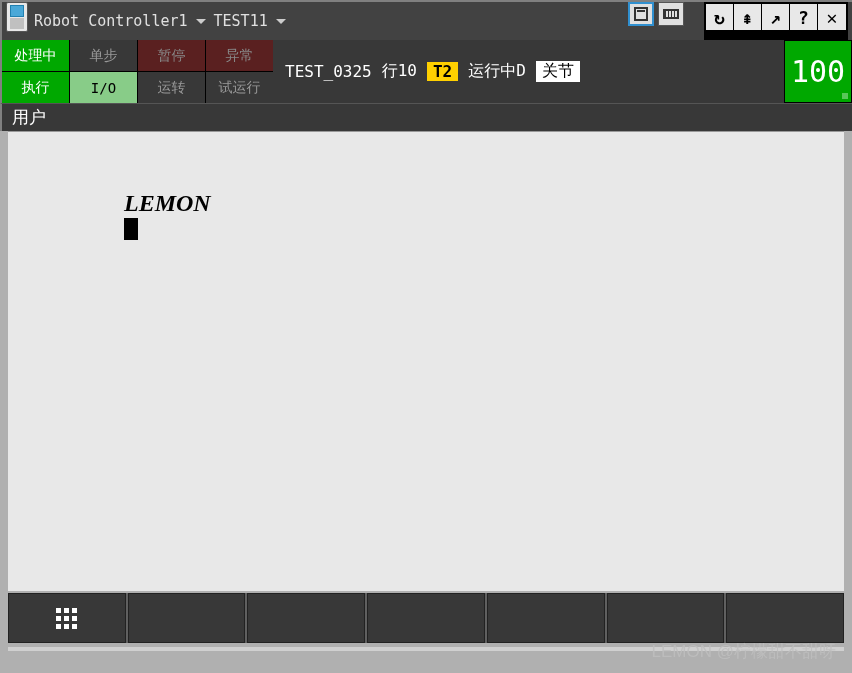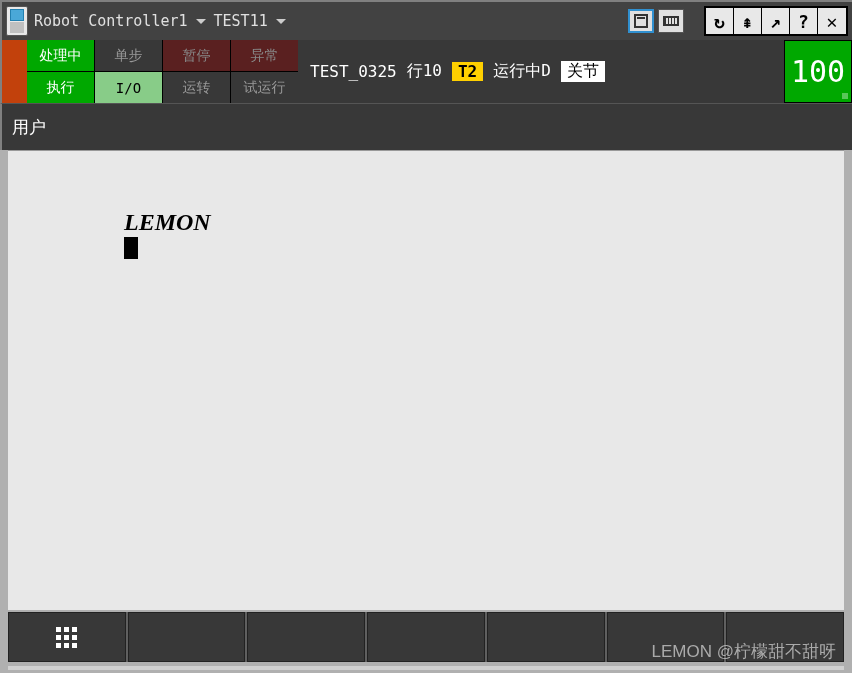--- a/index.html
+++ b/index.html
@@ -12,21 +12,20 @@
       background: #b0b0b0;
       width: 852px;
       height: 673px;
       overflow: hidden;
       position: relative;
     }
     .top-bar {
       height: 40px;
       background: #424242;
       display: flex;
-      align-items: center;
       padding: 0 4px;
       border-top: 2px solid #808080;
       border-left: 2px solid #808080;
     }
     .pendant-icon {
       width: 22px;
       height: 30px;
       background: #e8e8e8;
       border: 1px solid #555;
       border-radius: 2px;
@@ -124,23 +123,22 @@
       font-size: 18px;
       font-weight: bold;
       cursor: pointer;
     }
     .far-right-buttons .sys-btn:last-child {
       border-right: none;
     }
     .status-row {
       height: 63px;
       display: flex;
-      background: #c2410c;
+      background: #ec4899;
       border-left: 2px solid #808080;
-      padding-left: 25px;
     }
     .status-grid {
       display: grid;
       grid-template-columns: repeat(4, 67px);
       grid-template-rows: repeat(2, 31px);
       gap: 1px;
       background: #000;
       padding: 0;
     }
     .status-cell {
@@ -206,21 +204,21 @@
       height: 6px;
       background: rgba(255,255,255,0.35);
     }
     .sub-header {
       background: #383838;
       color: #fff;
       padding: 5px 10px;
       font-size: 17px;
       border-left: 2px solid #808080;
       border-top: 1px solid #555;
-      height: 47px;
+      height: 28px;
       display:flex;align-items:center;
     }
     .work-area {
       background: #e8e8e8;
       height: 460px;
       margin: 0 8px;
       position: relative;
       border-top:1px solid #999;
       font-style:italic;
     }

